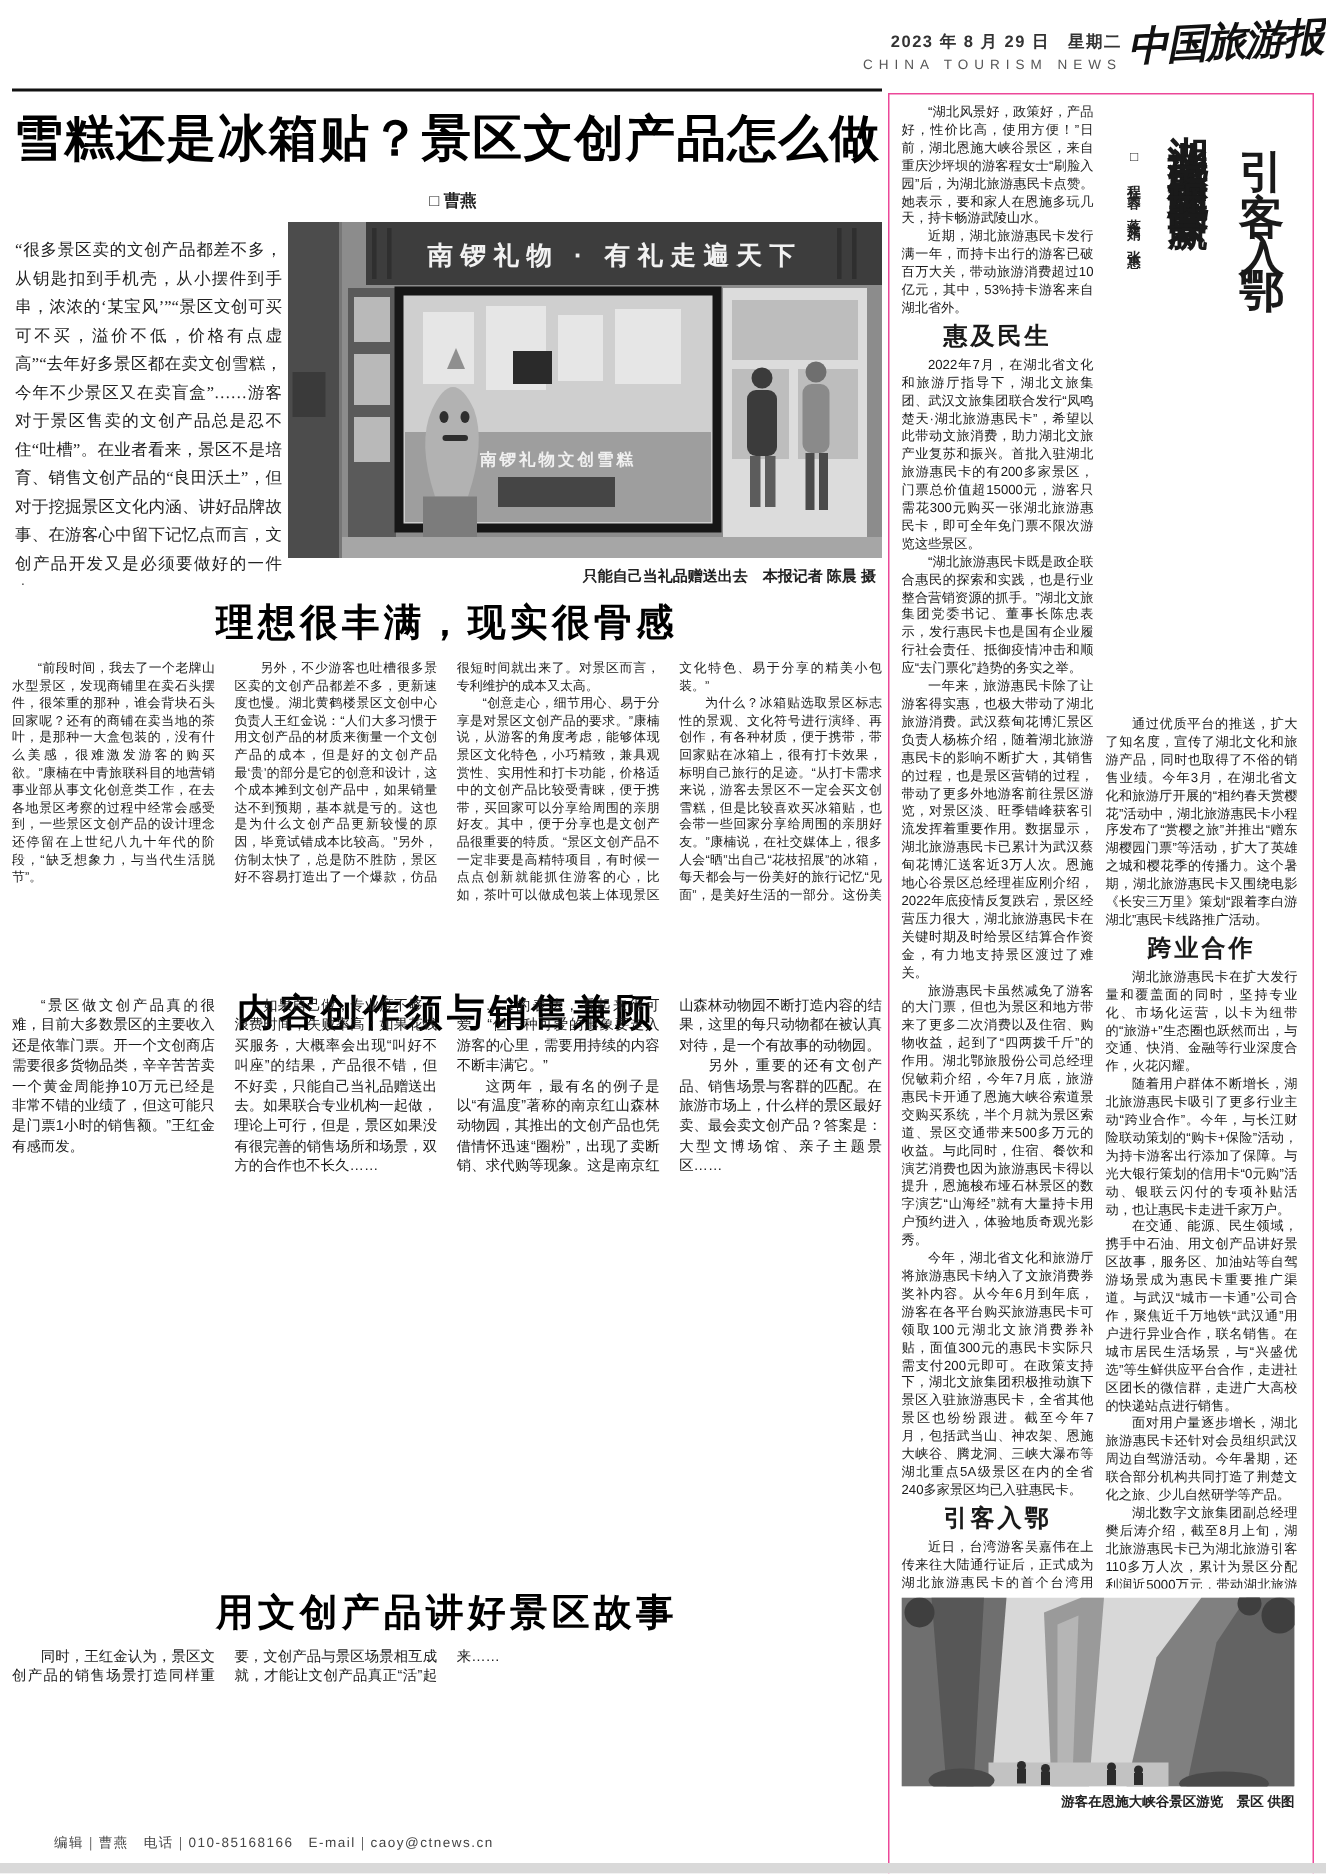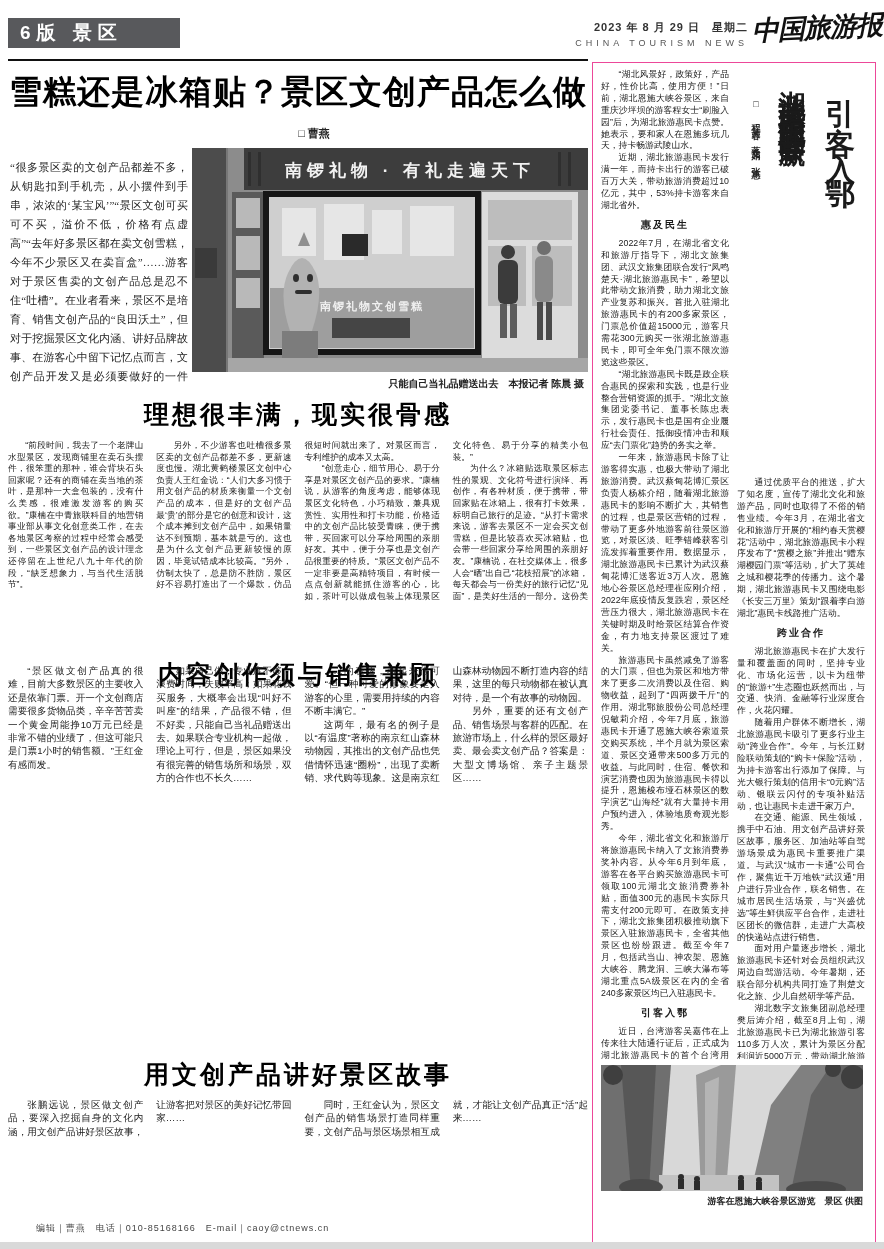--- a/index.html
+++ b/index.html
@@ -24,21 +24,21 @@
     font-size:27px; color:#111; transform:rotate(-3deg); letter-spacing:-1px;
     white-space:nowrap;
   }
   .headrule { position:absolute; left:8px; top:59px; width:580px; height:2px; background:#111; }
   
   .main-headline {
     position:absolute; left:8px; top:70px; width:580px; text-align:center;
     font-family:"Liberation Serif", serif; font-size:33px; font-weight:900;
     letter-spacing:1px; color:#000;
   }
-  .main-byline { position:absolute; left:24px; top:126px; width:580px; text-align:center; font-size:11px; font-weight:bold; color:#222; }
+  .main-byline { position:absolute; left:12px; top:126px; width:580px; text-align:center; font-size:11px; font-weight:bold; color:#222; }
   .lede {
     position:absolute; left:10px; top:158px; width:178px; height:232px;
     font-family:"Liberation Serif", serif; font-size:11px; line-height:19px;
     text-align:justify; color:#222; overflow:hidden;
   }
   .photo1 { position:absolute; left:192px; top:148px; width:396px; height:224px; }
   .photo1-caption {
     position:absolute; left:192px; top:377px; width:392px; text-align:right;
     font-size:10px; font-weight:bold; color:#222;
   }
@@ -58,21 +58,21 @@
   
   .red-box {
     position:absolute; left:592px; top:62px; width:284px; height:1230px;
     border:1px solid #ec4899; background:#fff;
   }
   .rb-col { position:absolute; top:6px; width:128px; height:990px; overflow:hidden;
     font-size:8.8px; line-height:11.9px; text-align:justify; }
   .rb-left { left:8px; }
   .rb-right { left:144px; }
   .rb-col .para { text-indent:2em; margin:0; }
-  .subhead { text-align:center; font-weight:bold; font-size:10px; margin:7px 0; letter-spacing:2px; }
+  .subhead { text-align:center; font-weight:bold; font-size:16px; margin:7px 0; letter-spacing:2px; }
   .rb-headline {
     width:128px; height:402px; writing-mode:vertical-rl; -webkit-writing-mode:vertical-rl;
     margin-bottom:6px; overflow:hidden;
   }
   .rb-headline span { display:block; font-family:"Liberation Serif", serif; }
   .vt1 { font-size:30px; font-weight:900; letter-spacing:26px; line-height:50px; padding-top:8px; }
   .vt2 { font-size:27px; font-weight:900; letter-spacing:4px; line-height:46px; }
   .vby { font-size:9px; font-weight:bold; letter-spacing:3px; line-height:26px; padding-top:30px; color:#222; }
   .rb-list { height:582px; overflow:hidden; }
   .photo2 { position:absolute; left:8px; top:1002px; width:262px; height:126px; }
@@ -82,21 +82,20 @@
   }
   
   .footer { position:absolute; left:36px; top:1222px; font-size:9px; color:#444; letter-spacing:1px; }
   .bottom-strip { position:absolute; left:0; top:1242px; width:884px; height:7px; background:#d9d9d9; }
 </style>
 </head>
 <body>
 
 <div class="page">
 
-  <div class="edition-badge">6版 景区</div>
   <div class="date-block">
     <div class="date-line">2023 年 8 月 29 日　星期二</div>
     <div class="en-line">CHINA TOURISM NEWS</div>
   </div>
   <div class="paper-logo">中国旅游报</div>
   <div class="headrule"></div>
 
   <div class="main-headline">雪糕还是冰箱贴？景区文创产品怎么做</div>
   <div class="main-byline">□ 曹燕</div>
   <div class="lede">“很多景区卖的文创产品都差不多，从钥匙扣到手机壳，从小摆件到手串，浓浓的‘某宝风’”“景区文创可买可不买，溢价不低，价格有点虚高”“去年好多景区都在卖文创雪糕，今年不少景区又在卖盲盒”……游客对于景区售卖的文创产品总是忍不住“吐槽”。在业者看来，景区不是培育、销售文创产品的“良田沃土”，但对于挖掘景区文化内涵、讲好品牌故事、在游客心中留下记忆点而言，文创产品开发又是必须要做好的一件事。</div>
@@ -171,21 +170,20 @@
   <div class="sec-body" id="sec2-b">
       <p class="para">“景区做文创产品真的很难，目前大多数景区的主要收入还是依靠门票。开一个文创商店需要很多货物品类，辛辛苦苦卖一个黄金周能挣10万元已经是非常不错的业绩了，但这可能只是门票1小时的销售额。”王红金有感而发。</p>
       <p class="para">如果自己做，专业度不够，浪费时间，失败率高；如果花钱买服务，大概率会出现“叫好不叫座”的结果，产品很不错，但不好卖，只能自己当礼品赠送出去。如果联合专业机构一起做，理论上可行，但是，景区如果没有很完善的销售场所和场景，双方的合作也不长久……</p>
       <p class="para">……的表达，看起来很可爱。“但一种可爱的形象要走入游客的心里，需要用持续的内容不断丰满它。”</p>
       <p class="para">这两年，最有名的例子是以“有温度”著称的南京红山森林动物园，其推出的文创产品也凭借情怀迅速“圈粉”，出现了卖断销、求代购等现象。这是南京红山森林动物园不断打造内容的结果，这里的每只动物都在被认真对待，是一个有故事的动物园。</p>
       <p class="para">另外，重要的还有文创产品、销售场景与客群的匹配。在旅游市场上，什么样的景区最好卖、最会卖文创产品？答案是：大型文博场馆、亲子主题景区……</p>
     </div>
 
   <div class="sec-heading" id="sec3-h">用文创产品讲好景区故事</div>
   <div class="sec-body" id="sec3-b">
-      <p class="para">张鹏远说，景区做文创产品，要深入挖掘自身的文化内涵，用文创产品讲好景区故事，让游客把对景区的美好记忆带回家……</p>
       <p class="para">同时，王红金认为，景区文创产品的销售场景打造同样重要，文创产品与景区场景相互成就，才能让文创产品真正“活”起来……</p>
     </div>
 
   <div class="red-box">
     <div class="rb-col rb-left">
         <p class="para">“湖北风景好，政策好，产品好，性价比高，使用方便！”日前，湖北恩施大峡谷景区，来自重庆沙坪坝的游客程女士“刷脸入园”后，为湖北旅游惠民卡点赞。她表示，要和家人在恩施多玩几天，持卡畅游武陵山水。</p>
         <p class="para">近期，湖北旅游惠民卡发行满一年，而持卡出行的游客已破百万大关，带动旅游消费超过10亿元，其中，53%持卡游客来自湖北省外。</p>
         <div class="subhead">惠及民生</div>
         <p class="para">2022年7月，在湖北省文化和旅游厅指导下，湖北文旅集团、武汉文旅集团联合发行“凤鸣楚天·湖北旅游惠民卡”，希望以此带动文旅消费，助力湖北文旅产业复苏和振兴。首批入驻湖北旅游惠民卡的有200多家景区，门票总价值超15000元，游客只需花300元购买一张湖北旅游惠民卡，即可全年免门票不限次游览这些景区。</p>
         <p class="para">“湖北旅游惠民卡既是政企联合惠民的探索和实践，也是行业整合营销资源的抓手。”湖北文旅集团党委书记、董事长陈忠表示，发行惠民卡也是国有企业履行社会责任、抵御疫情冲击和顺应“去门票化”趋势的务实之举。</p>

